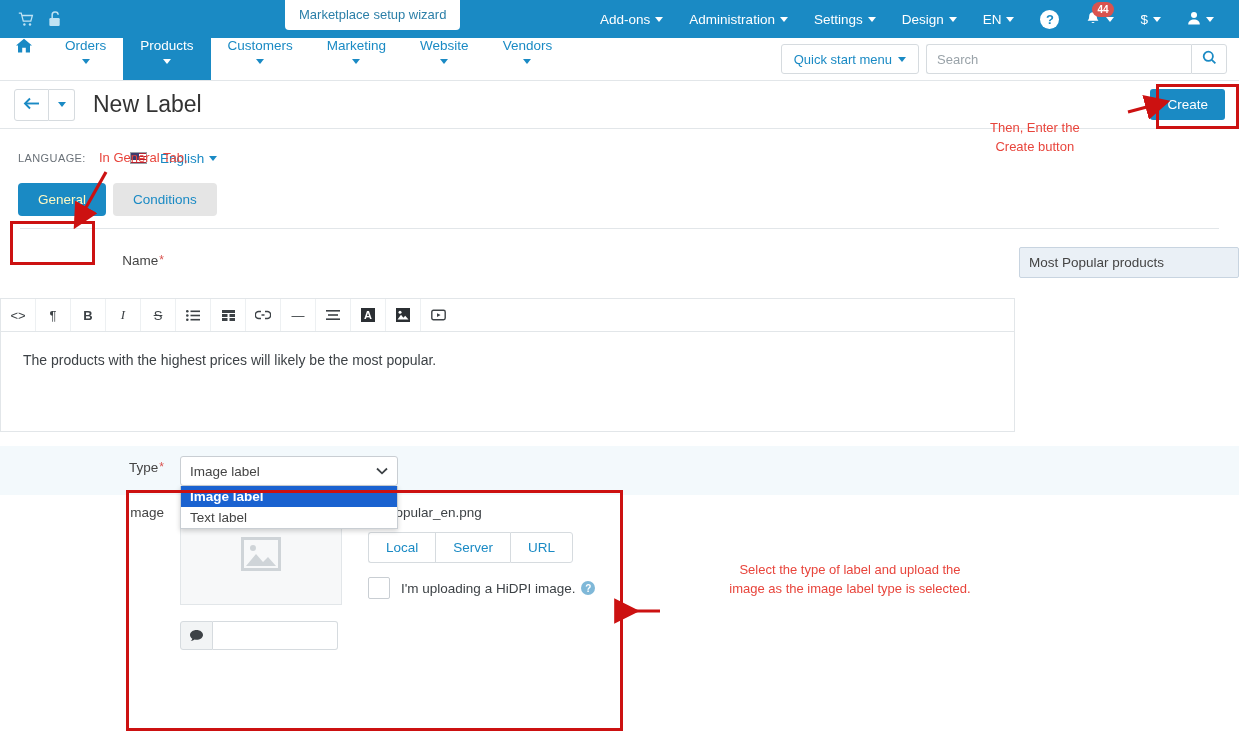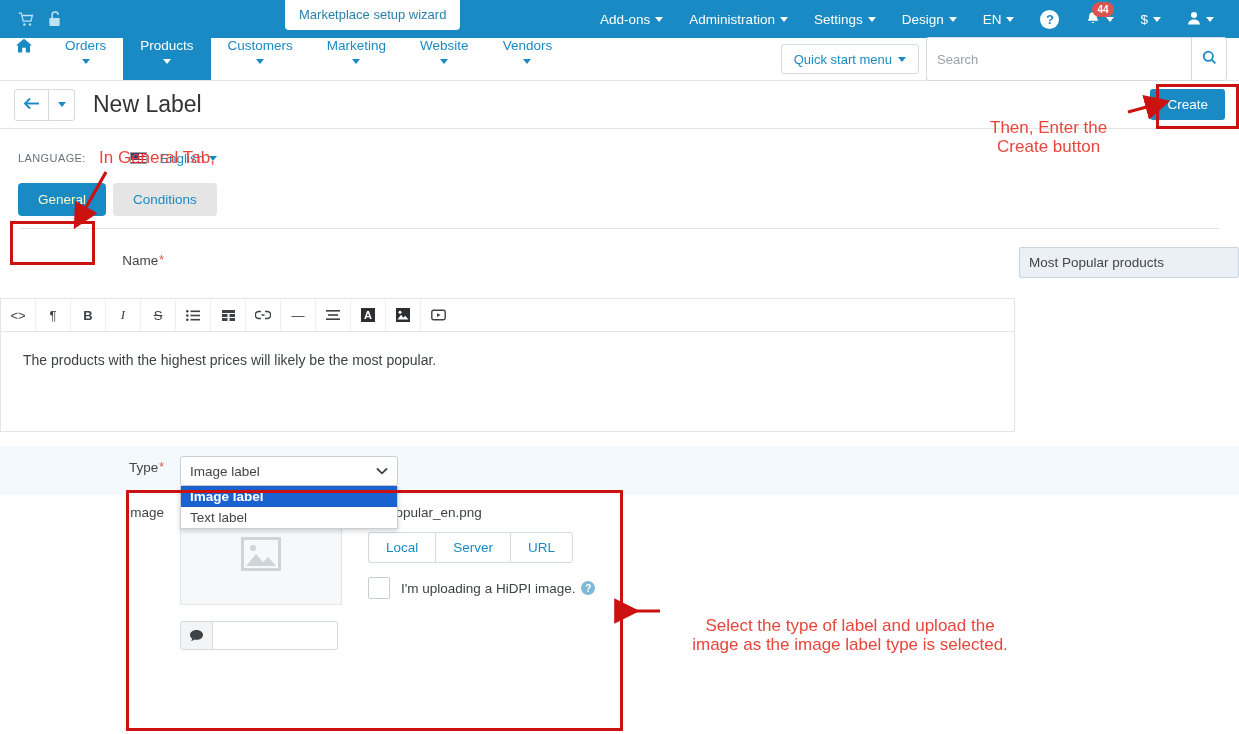--- a/index.html
+++ b/index.html
@@ -65,21 +65,21 @@
   }
   .nav-item.home { padding:0 16px; }
   .nav-item.active { background:#1a8ac4; color:#ffffff; }
   .nav-right { margin-left:auto; display:flex; align-items:center; padding-right:12px; gap:0; }
   .qs-btn {
     border:1px solid #d6dbdf; background:#fff; color:#1a8ac4;
     height:30px; display:flex; align-items:center; gap:6px;
     padding:0 12px; border-radius:3px; font-size:13px; cursor:pointer;
     margin-right:7px;
   }
-  .search-wrap { display:flex; height:44px; }
+  .search-wrap { display:flex; height:30px; }
   .search-input {
     width:265px; border:1px solid #d6dbdf; border-right:none;
     padding:0 10px; font-size:13px; color:#555;
     font-family:"Liberation Sans", sans-serif;
     border-radius:3px 0 0 3px; outline:none;
   }
   .search-input::placeholder { color:#9aa3a9; }
   .search-btn {
     width:36px; border:1px solid #d6dbdf; background:#fff; color:#1a8ac4;
     border-radius:0 3px 3px 0; cursor:pointer;
@@ -215,21 +215,21 @@
   .alt-input {
     width:125px; height:29px; border:1px solid #d6dbdf; border-left:none;
     border-radius:0 3px 3px 0; outline:none; background:#fff;
     font-family:"Liberation Sans", sans-serif; font-size:13px; padding:0 6px;
   }
 
   
   .anno { position:absolute; color:#e03c3c; z-index:50; pointer-events:none; }
   .anno-text {
     font-family:"Liberation Sans", sans-serif; color:#e8453c;
-    font-size:17px; line-height:19px; text-align:center; white-space:pre;
+    font-size:13px; line-height:19px; text-align:center; white-space:pre;
   }
   .anno-box {
     position:absolute; border:3px solid #cc1111; z-index:45; pointer-events:none;
   }
   svg.anno-svg { position:absolute; overflow:visible; z-index:55; pointer-events:none; }
 </style>
 </head>
 <body>
 
 <div class="topbar">
@@ -539,21 +539,21 @@
 
 <div class="anno anno-text" style="left:990px; top:80px; text-align:center;">
   <div style="white-space:pre-line;">Then, Enter the
 Create button</div>
 </div>
 <svg class="anno-svg" style="left:0;top:0;width:1239px;height:734px;">
   <path d="M1128,112 L1158,104" stroke="#cc1111" stroke-width="3.2" fill="none" marker-end="url(#ah)"></path>
 </svg>
 <div class="anno-box" style="left:1156px; top:84px; width:83px; height:45px;"></div>
 
-<div class="anno anno-text" style="left:650px; top:616px; width:400px; white-space:pre-line;">Select the type of label and upload the
+<div class="anno anno-text" style="left:650px; top:560px; width:400px; white-space:pre-line;">Select the type of label and upload the
 image as the image label type is selected.</div>
 <svg class="anno-svg" style="left:0;top:0;width:1239px;height:734px;">
   <defs>
     <marker id="ahl" markerWidth="8" markerHeight="8" refX="4" refY="4" orient="auto">
       <path d="M8,0 L0,4 L8,8 z" fill="#cc1111"></path>
     </marker>
   </defs>
   <path d="M660,611 L627,611" stroke="#cc1111" stroke-width="3.2" fill="none" marker-end="url(#ahl)"></path>
 </svg>
 <div class="anno-box" style="left:126px; top:490px; width:497px; height:241px;"></div>

